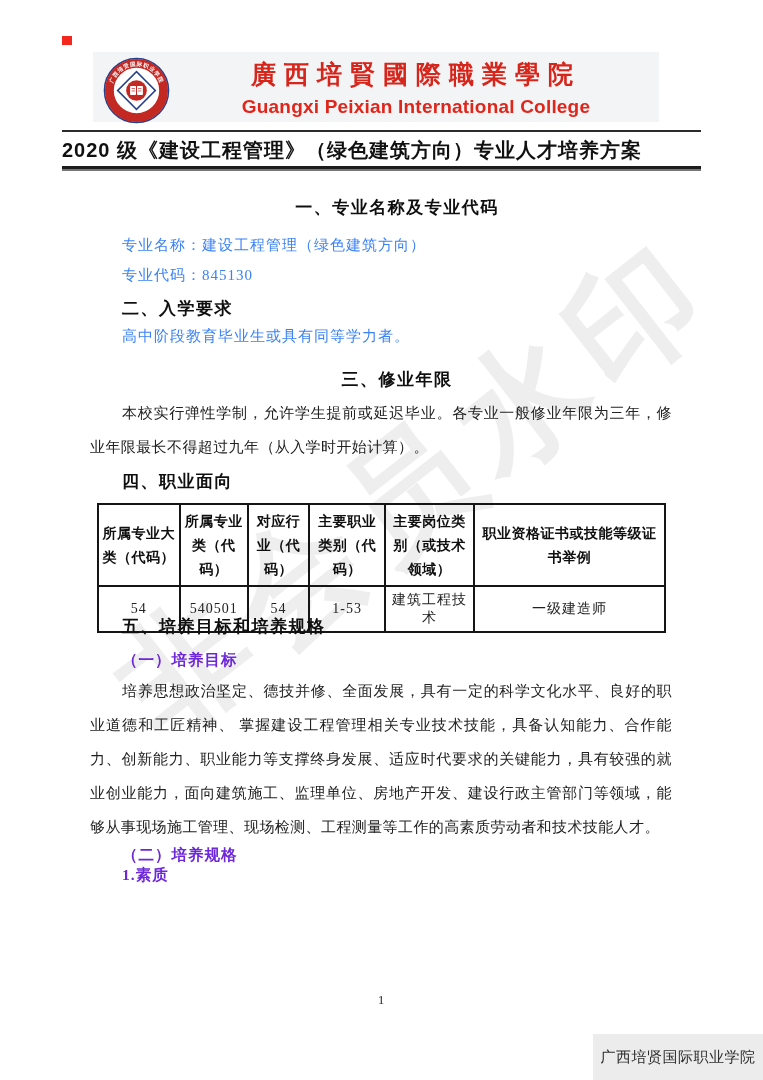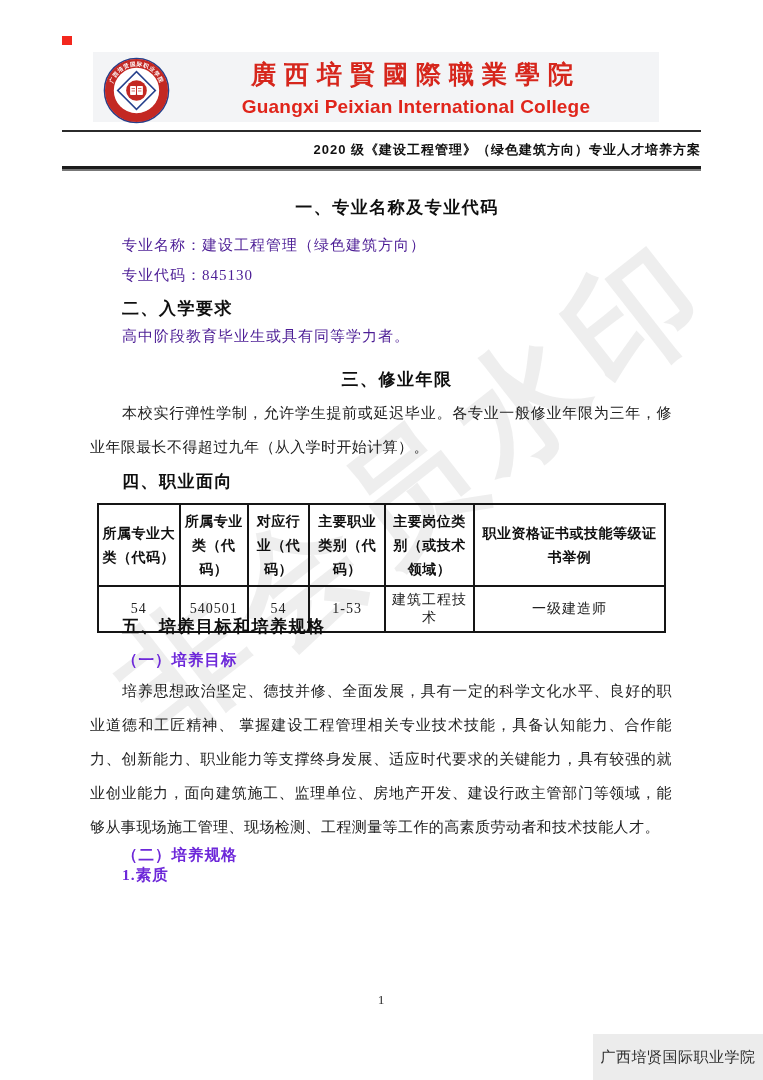--- a/index.html
+++ b/index.html
@@ -32,32 +32,32 @@
     transform:scaleY(1.02);
   }
   .college-en {
     font-family:"Liberation Sans", sans-serif; font-weight:bold;
     font-size:19px; line-height:22px; color:#e0251b; letter-spacing:0.2px; white-space:nowrap;
   }
 
   
   .rule-top { position:absolute; left:62px; top:130px; width:639px; height:0; border-top:2px solid #2b2b2b; z-index:2; }
   .doc-title {
-    position:absolute; left:62px; top:137px; width:639px; text-align:right;
-    font-family:"Liberation Sans", sans-serif; font-weight:bold; font-size:13px; line-height:26px;
+    position:absolute; left:62px; top:137px; width:639px; text-align:left;
+    font-family:"Liberation Sans", sans-serif; font-weight:bold; font-size:20px; line-height:26px;
     color:#111; letter-spacing:1px; z-index:2; white-space:nowrap;
   }
   .rule-double { position:absolute; left:62px; top:166px; width:639px; height:3px;
     border-top:3px solid #1c1c1c; border-bottom:2px solid #777; z-index:2; }
 
   
   .blk { position:absolute; left:90px; width:582px; z-index:1; }
   .h1 { font-family:"Liberation Sans", sans-serif; font-weight:bold; font-size:17px; color:#0f0f0f;
         padding-left:32px; letter-spacing:1.5px; line-height:20px; }
-  .kv { font-size:15px; padding-left:32px; letter-spacing:1px; line-height:20px; color:#4c1d95; }
+  .kv { font-size:15px; padding-left:32px; letter-spacing:1px; line-height:20px; color:#3b82f6; }
   .para { font-size:15px; letter-spacing:0.4px; line-height:34px; text-align:justify;
           text-indent:32px; color:#222; }
   .sub { font-weight:bold; font-size:15.5px; padding-left:32px; letter-spacing:1px; line-height:19px; color:#6d28d9; }
 
   .t1 { top:198px;text-align:center; } .t2 { top:235px; } .t3 { top:265px; }
   .t4 { top:299px; } .t5 { top:326px; } .t6 { top:370px;text-align:center; }
   .t7 { top:396px; } .t8 { top:472px; }
   .t9 { top:617px; } .t10 { top:650px; } .t11 { top:674px; }
   .t12 { top:845px; } .t13 { top:865px; } .t14 { top:901px; }
 

